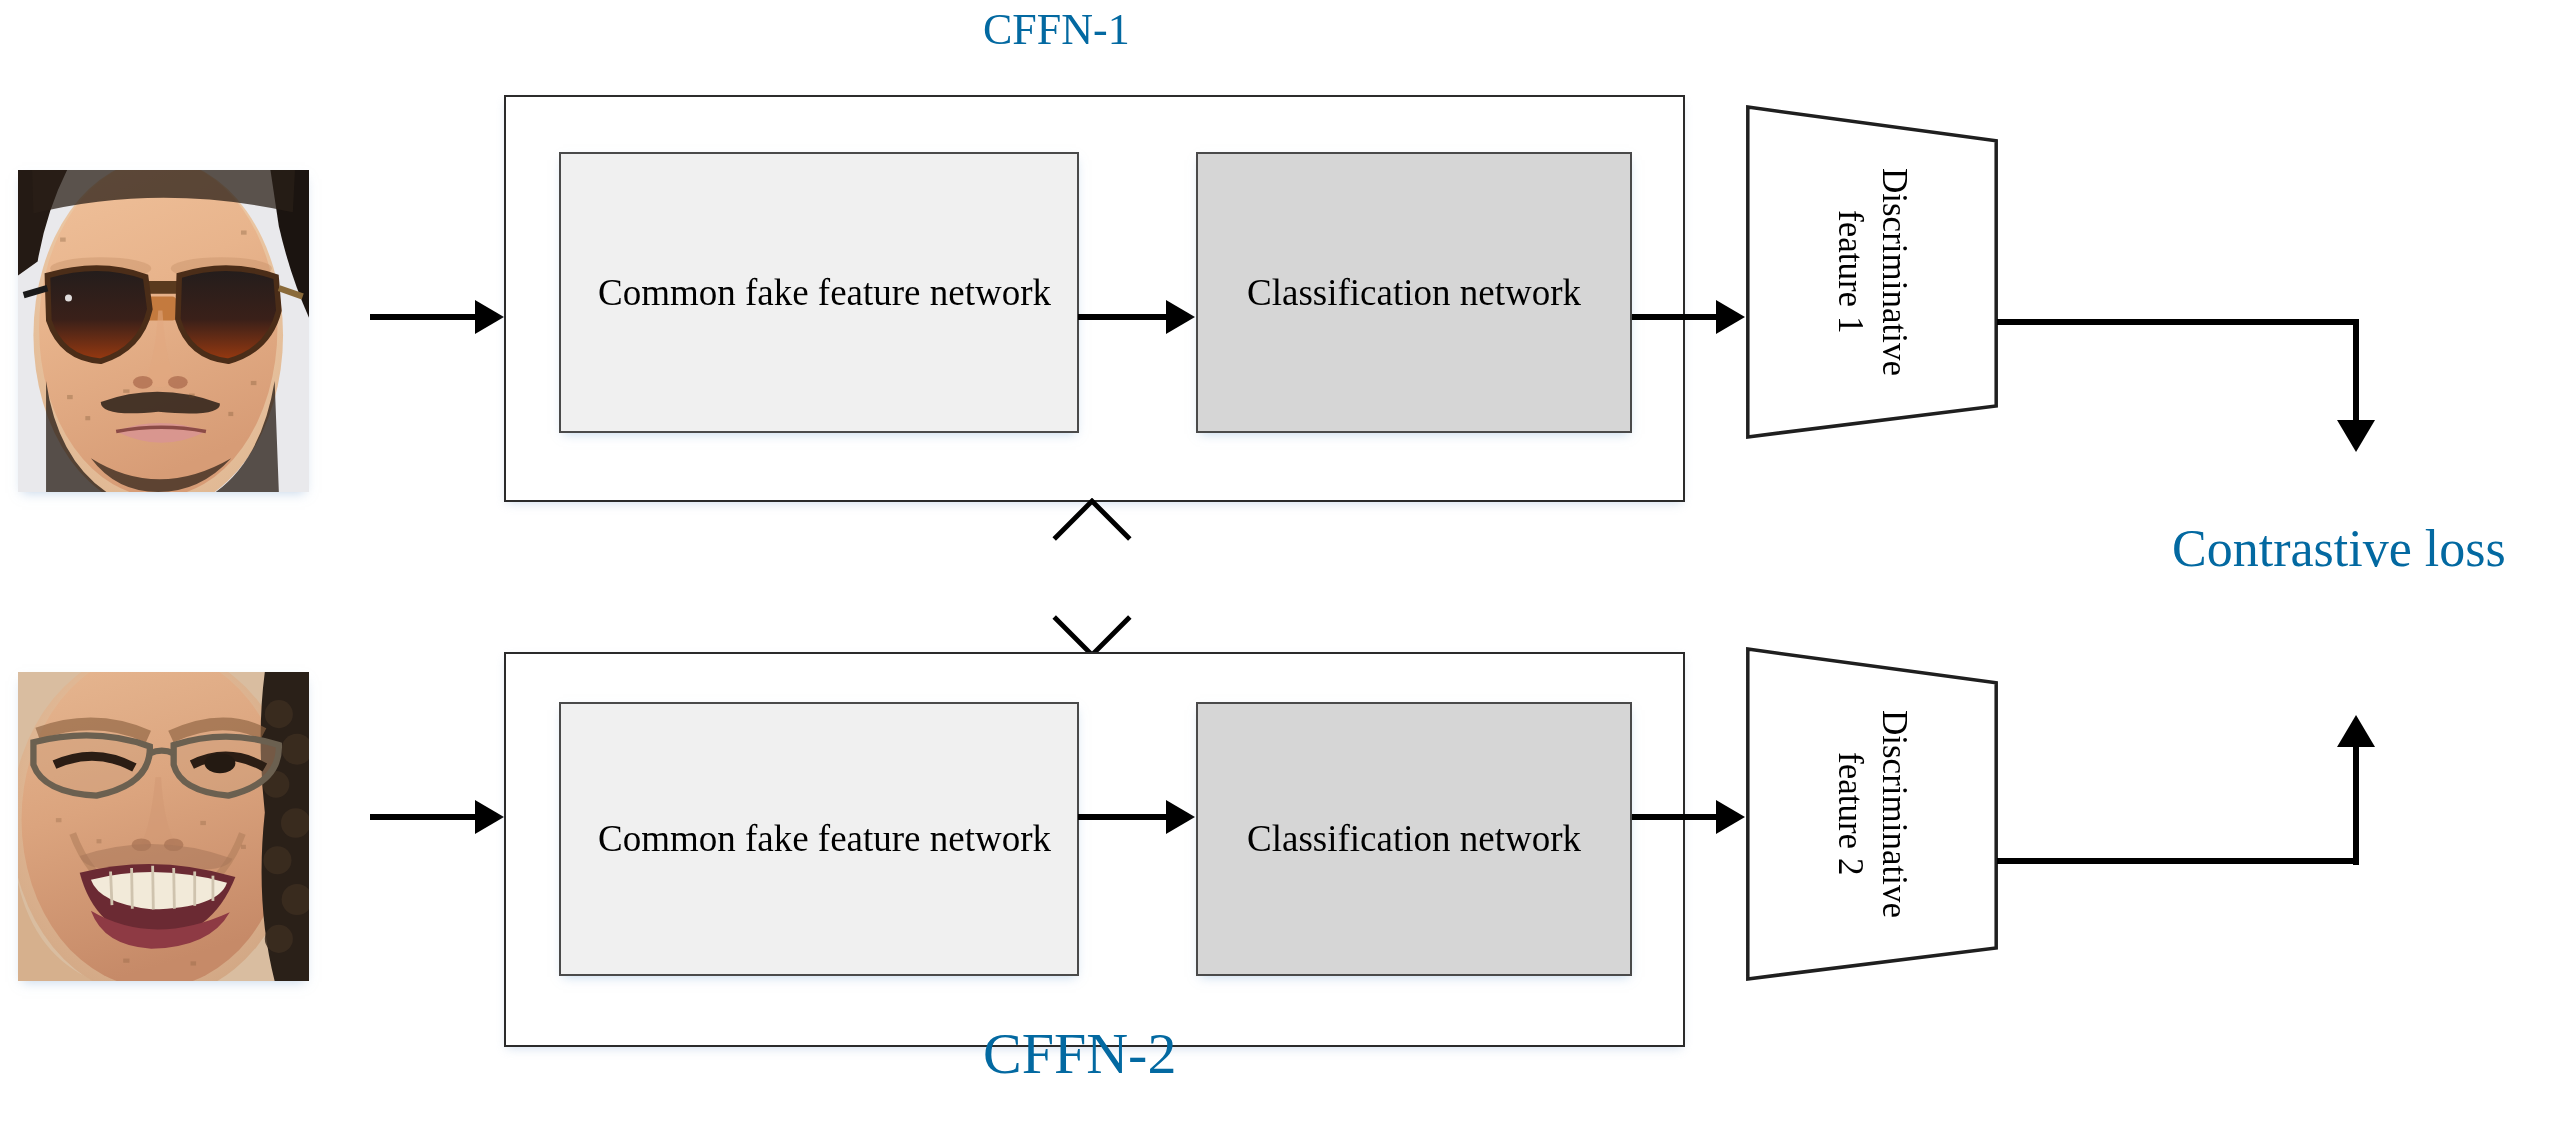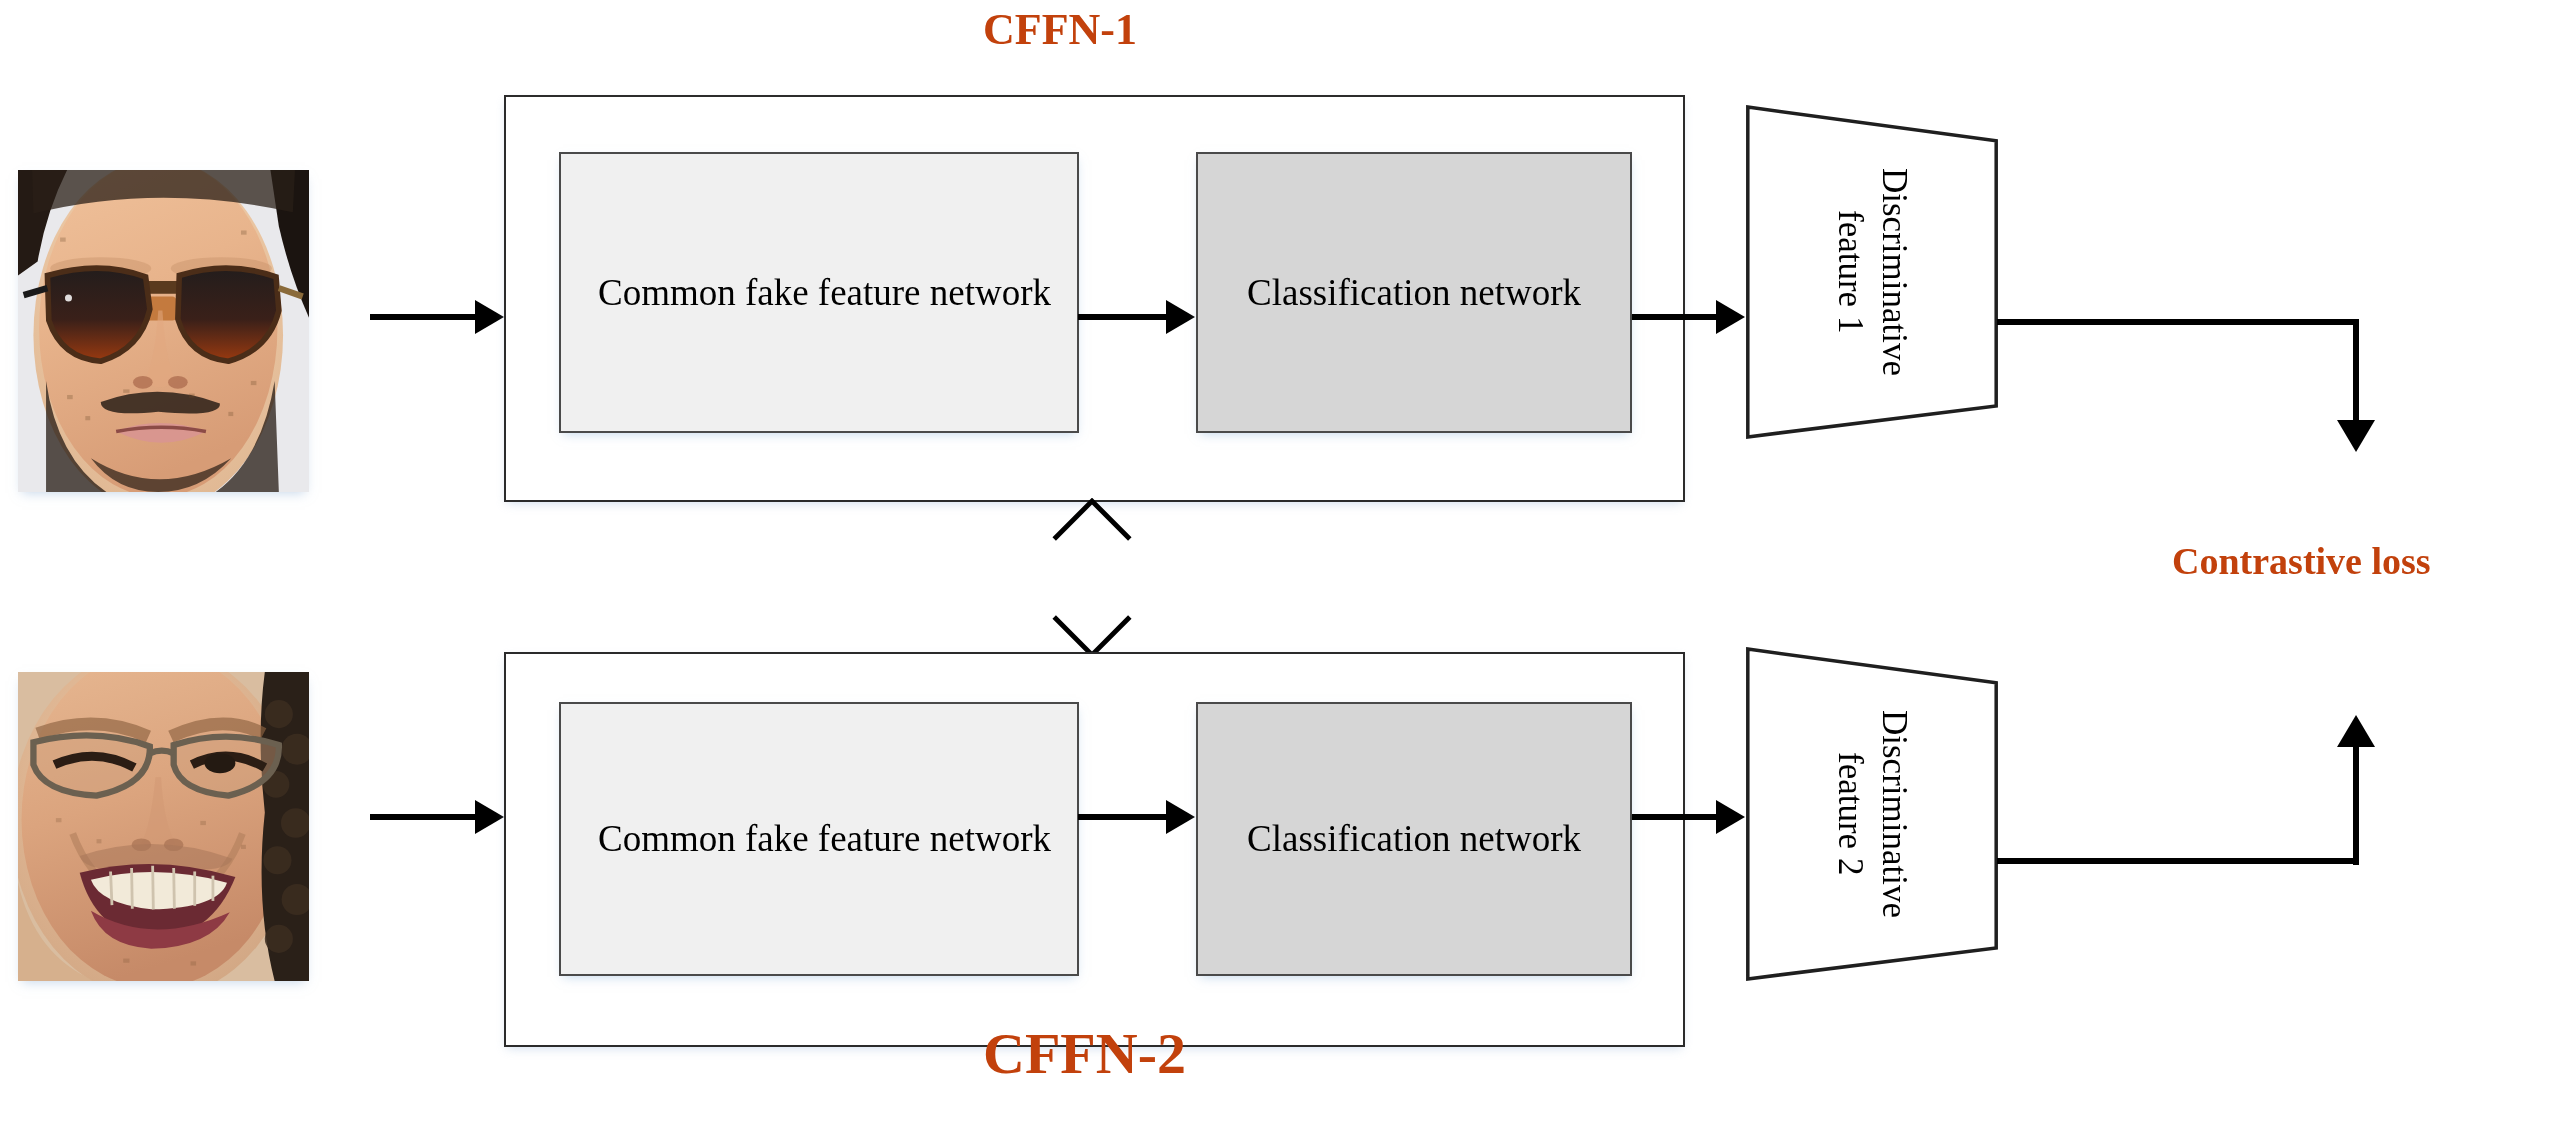--- a/index.html
+++ b/index.html
@@ -1,19 +1,19 @@
 <!DOCTYPE html>
 <html style="font-size:11.2px"><head>
 <meta charset="utf-8">
 <style>
   html,body{margin:0;padding:0;background:#ffffff;}
   body{font-family:"Liberation Serif","DejaVu Serif",serif;color:#000;}
   #stage{position:relative;width:2576px;height:1128px;background:#fff;overflow:hidden;}
 
-  .lbl{position:absolute;white-space:nowrap;color:#c2410c;font-weight:bold;}
+  .lbl{position:absolute;white-space:nowrap;color:#0369a1;}
 
   
   .outer-frame{
     position:absolute;
     border:2.8px solid #2b2b2b;
     background:#ffffff;
     box-sizing:border-box;
     box-shadow:0 4.2px 9.8px -2.8px rgba(150,180,215,.45);
   }
 
@@ -303,16 +303,16 @@
   <div class="lbl" style="left:983px;top:1020px;font-size:58px;">CFFN-2</div>
 
   <div class="hline" style="left:1997px;top:319px;width:362px;"></div>
   <div class="vline" style="left:2353px;top:319px;height:105px;"></div>
   <div class="arrow-d" style="left:2337px;top:420px;"></div>
 
   <div class="hline" style="left:1997px;top:858px;width:362px;"></div>
   <div class="vline" style="left:2353px;top:746px;height:119px;"></div>
   <div class="arrow-u" style="left:2337px;top:715px;"></div>
 
-  <div class="lbl" style="left:2172px;top:539px;font-size:38px;">Contrastive loss</div>
+  <div class="lbl" style="left:2172px;top:519px;font-size:52px;">Contrastive loss</div>
 
 </div>
 
 
 </body></html>

